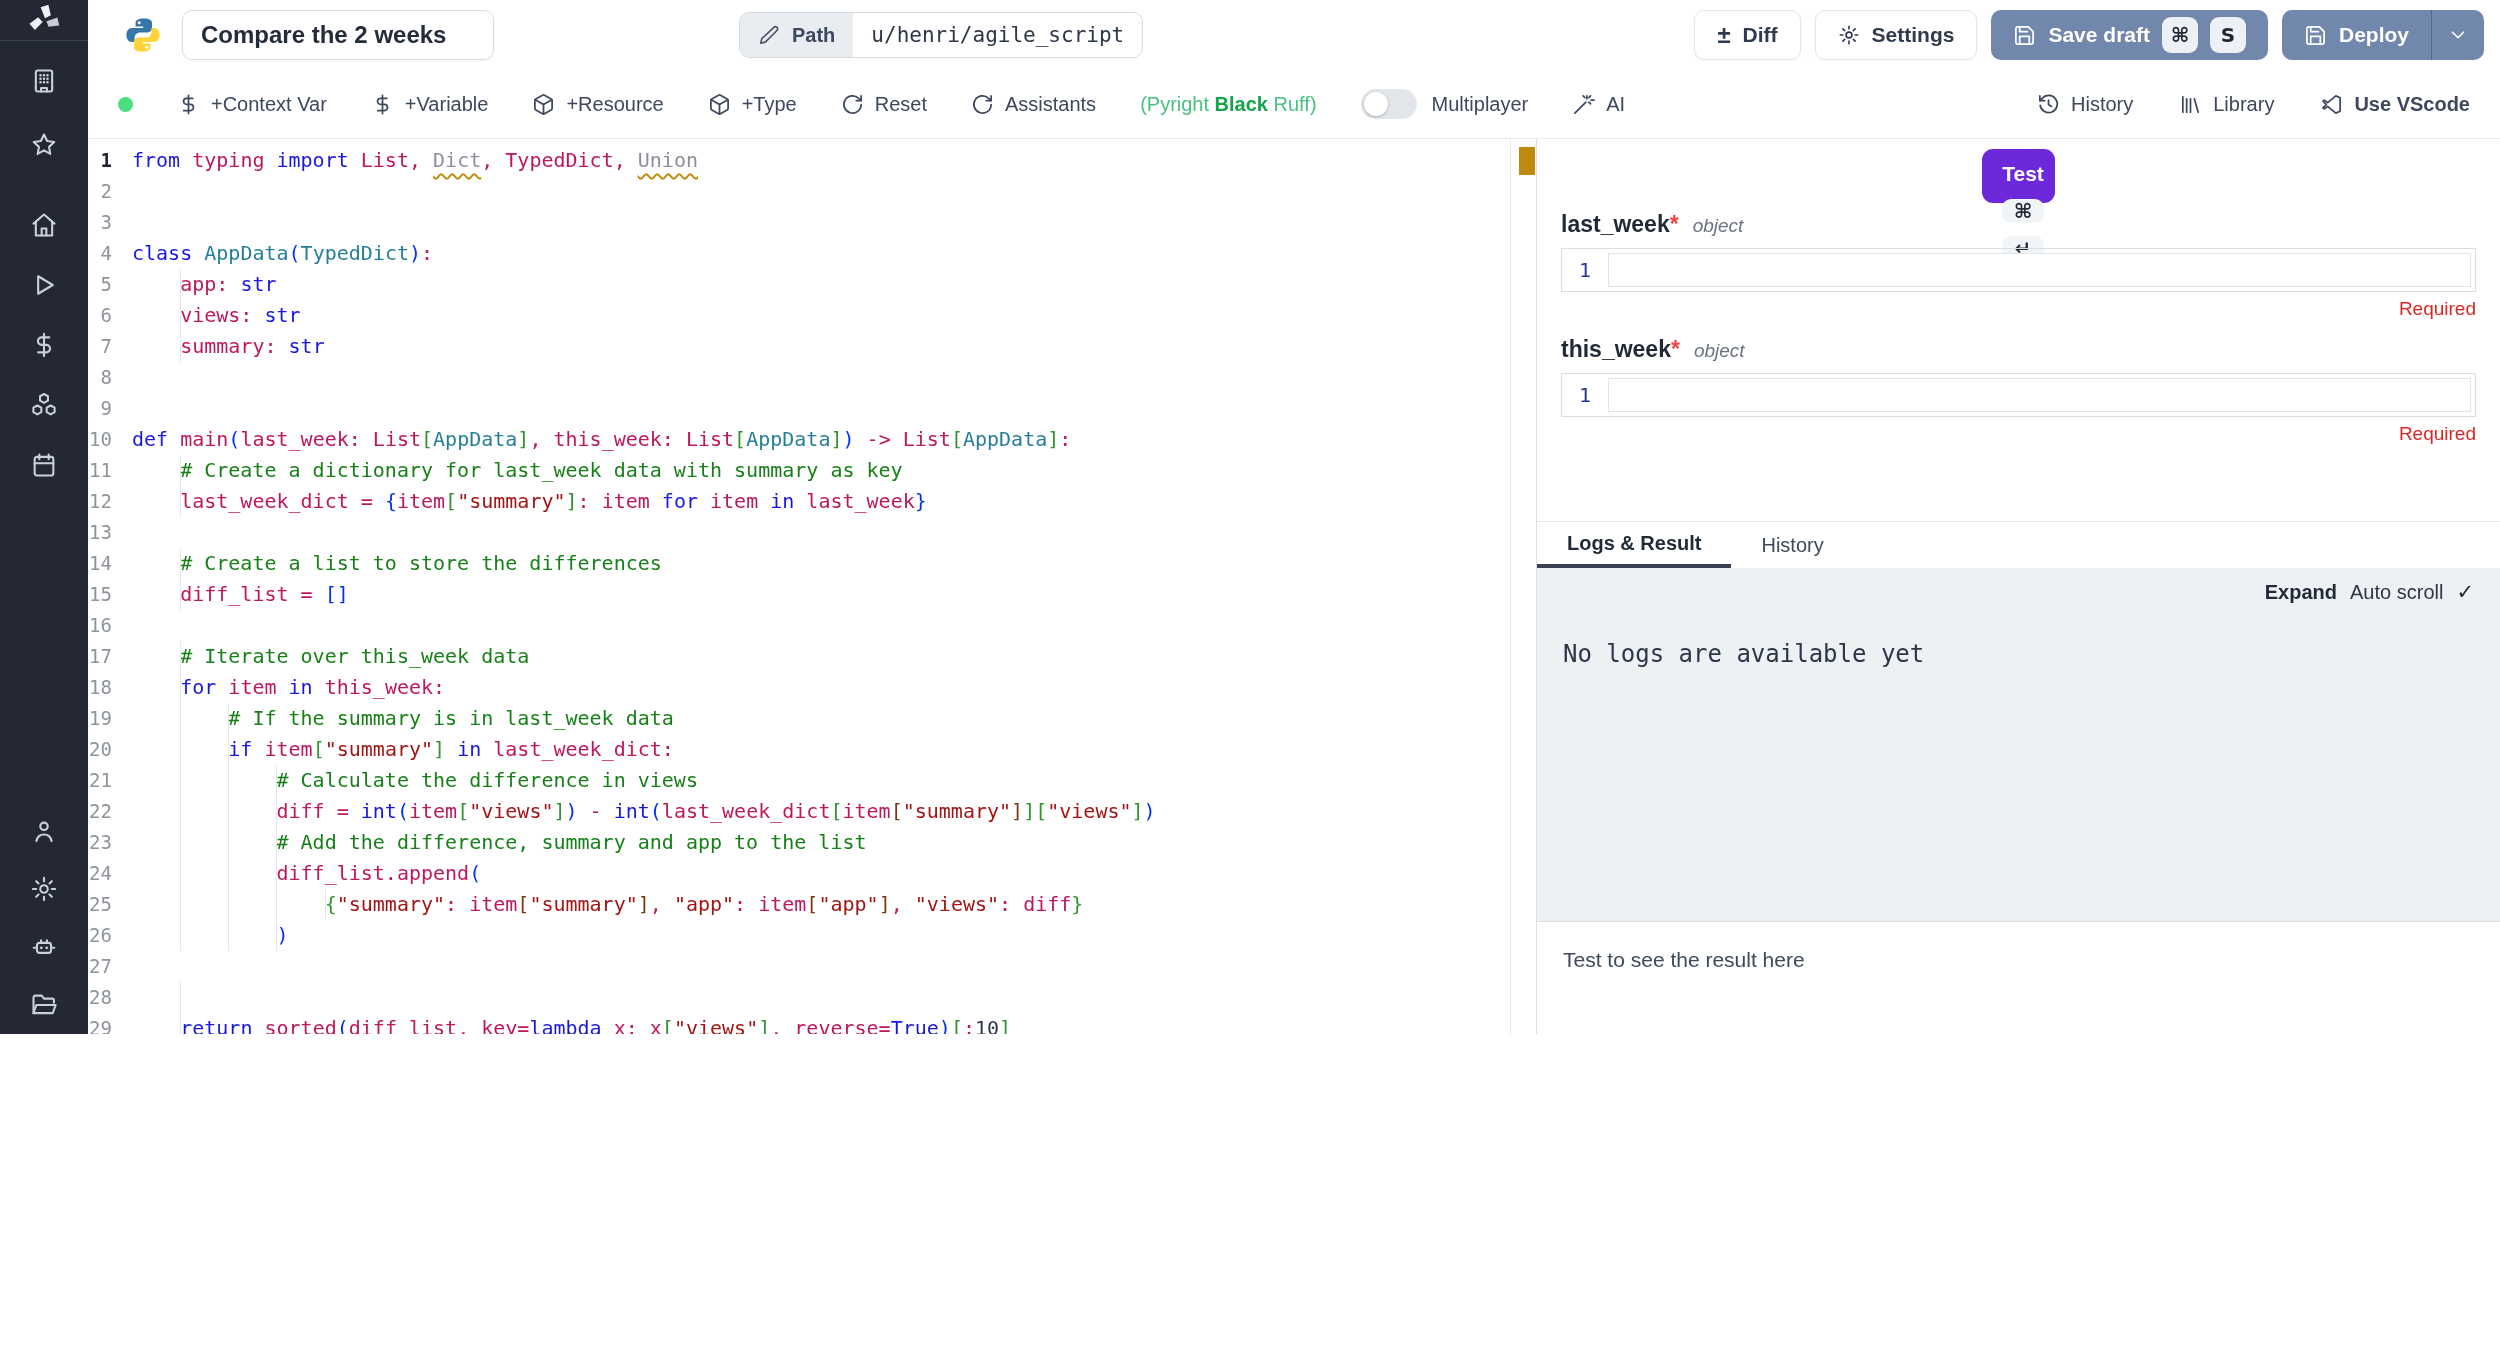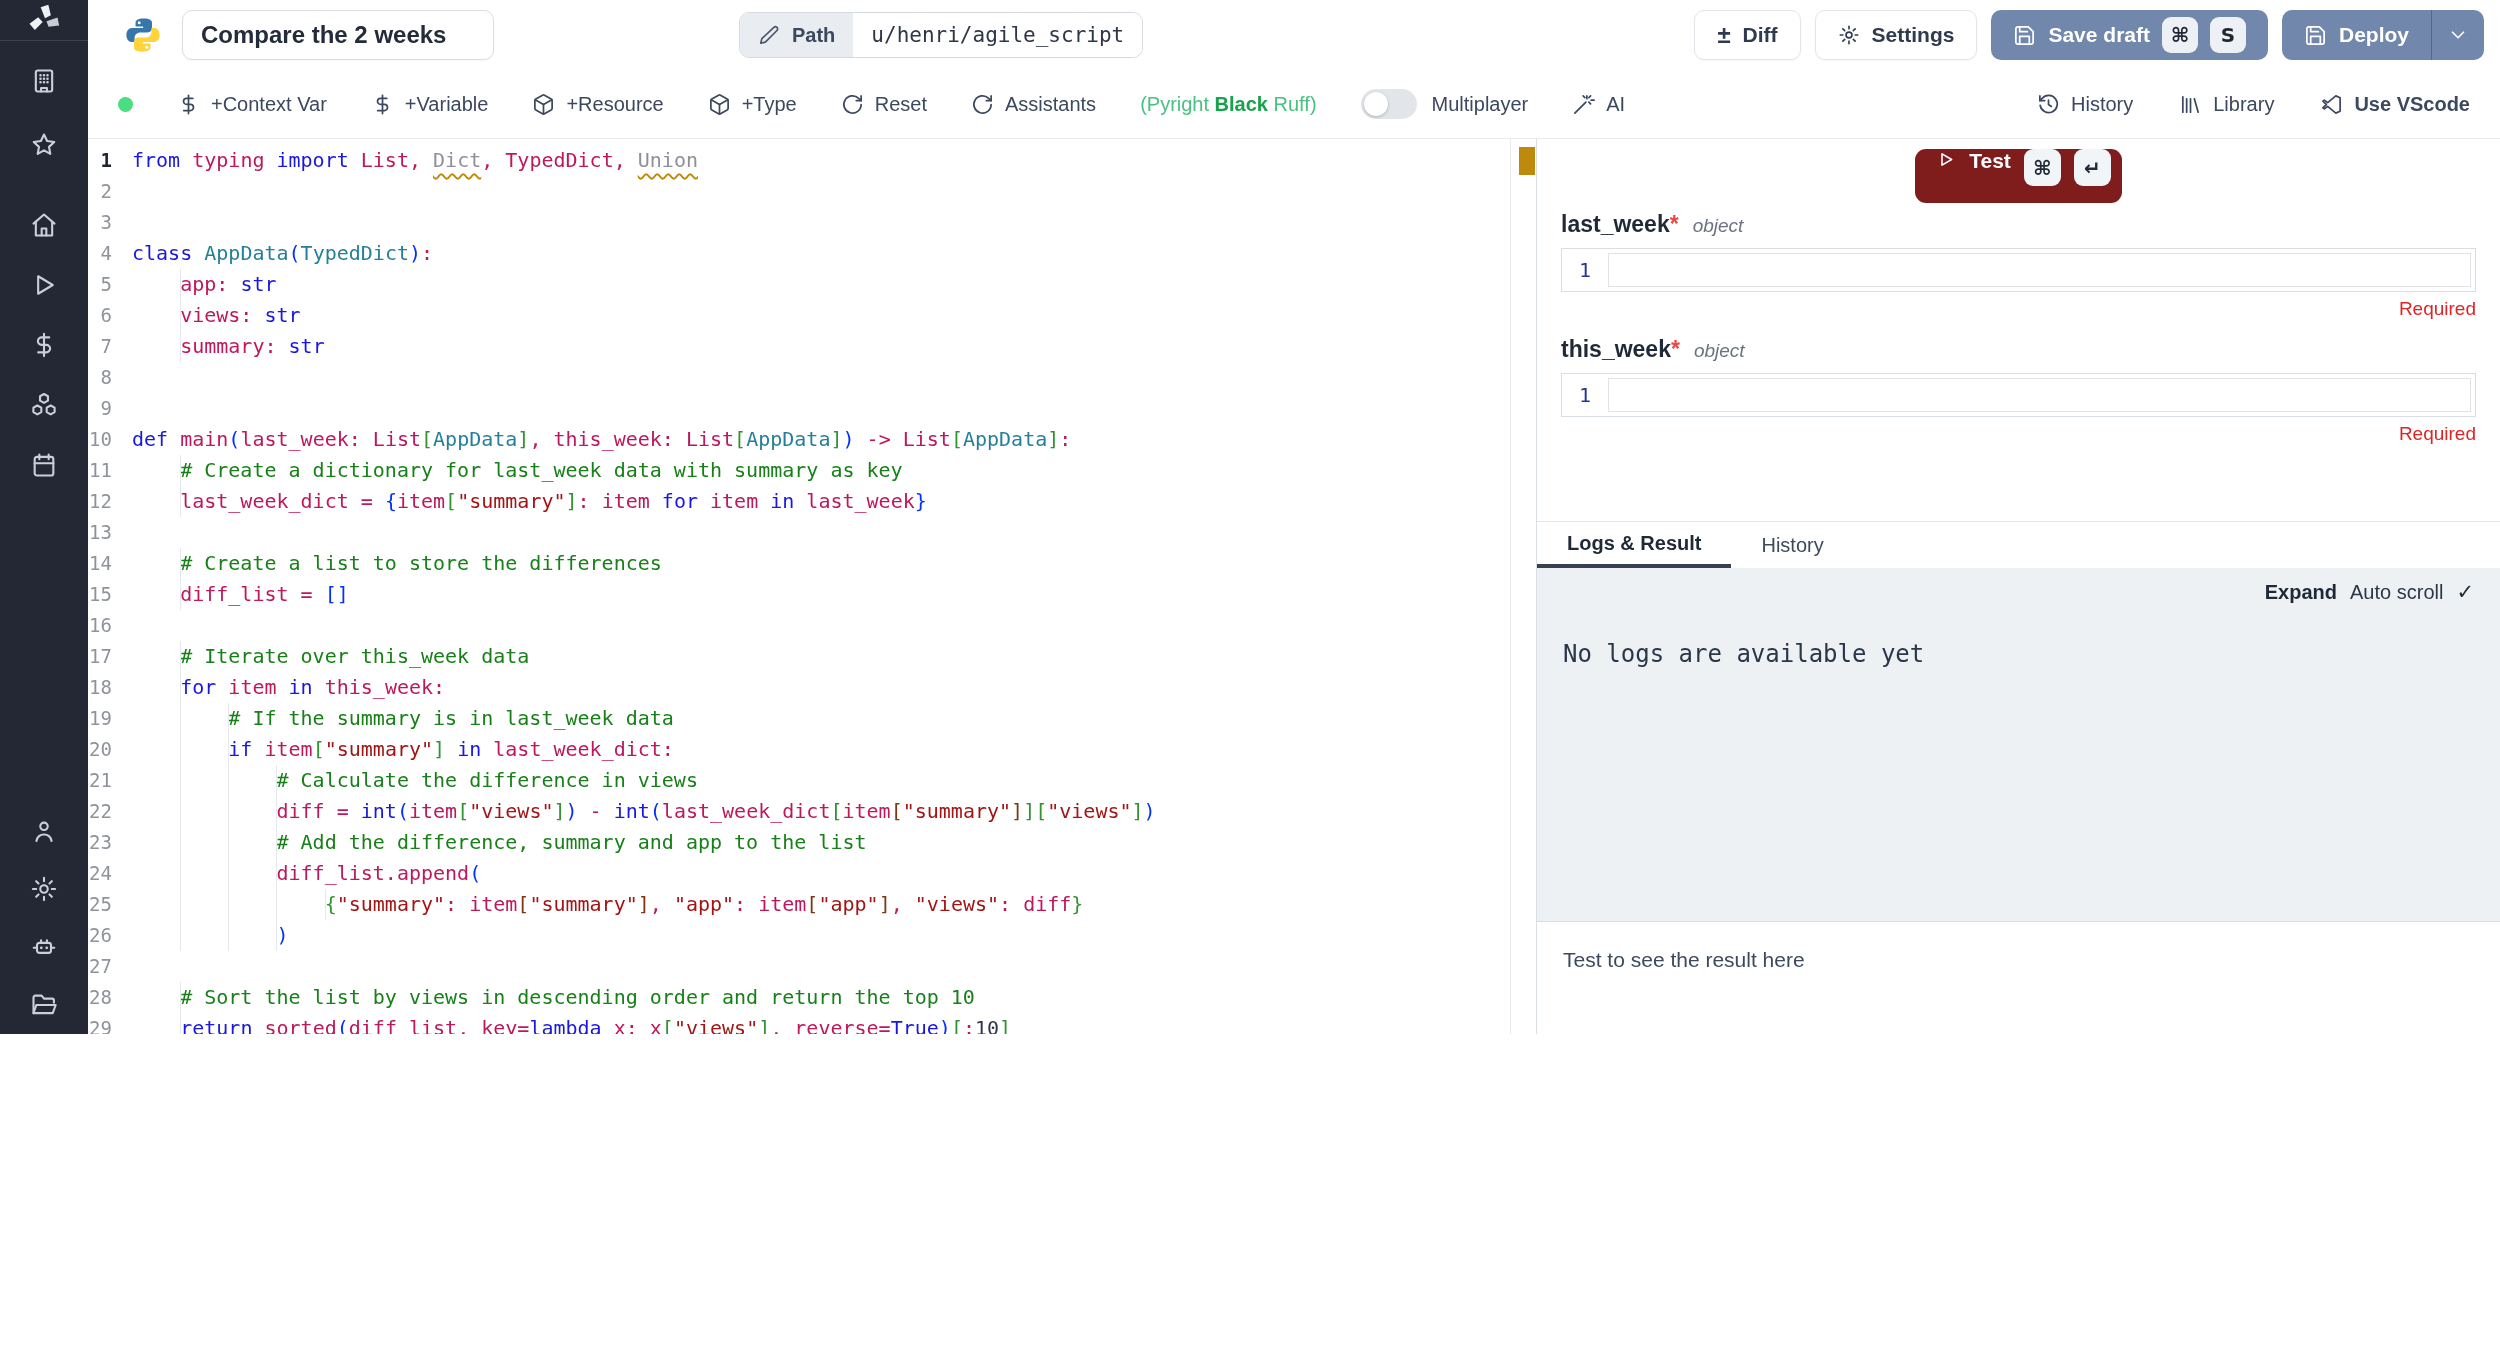--- a/index.html
+++ b/index.html
@@ -82,23 +82,23 @@
   .tok-u{color:#8b909a; text-decoration:underline wavy #bf8803 2px; text-underline-offset:6px; text-decoration-skip-ink:none;}
   .tok-bb{color:#0431fa} .tok-gb{color:#319331} .tok-ob{color:#7b3814}
 
   
   .ruler { width:26px; border-left:1px solid #e8eaee; position:relative; flex-shrink:0; background:#fff; }
   .ruler .marker { position:absolute; top:8px; right:1px; width:16px; height:28px; background:#bd8a0e; }
 
   
   .right-panel { width:964px; border-left:1px solid #dadfe5; display:flex; flex-direction:column; flex-shrink:0; background:#fff; }
   .test-bar { height:66px; display:flex; justify-content:center; align-items:flex-start; padding-top:10px; }
-  .test-btn { height:54px; background:#7f1d1d; border:none; border-radius:11px; color:#fff;
+  .test-btn { height:54px; background:#6d28d9; border:none; border-radius:11px; color:#fff;
               display:flex; gap:13px; padding:0 11px 0 20px; font-size:21px; font-weight:600;
-              font-family:"Liberation Sans", sans-serif; cursor:pointer; }
+              font-family:"Liberation Sans", sans-serif; cursor:pointer;flex-direction:column; }
   .test-btn svg { width:21px; height:21px; }
   .kbd-dark { min-width:37px; height:37px; border-radius:9px; background:#f2f5f8; color:#222b38;
               display:flex; align-items:center; justify-content:center; font-size:20px; font-family:"DejaVu Sans", sans-serif; }
   .args { padding:6px 24px 0 24px; }
   .arg { margin-bottom:16px; }
   .arg-head { display:flex; align-items:baseline; }
   .arg-name { font-size:23px; font-weight:700; color:#1f2937; }
   .req-star { font-size:23px; font-weight:700; color:#ef4444; }
   .arg-type { font-size:19px; font-style:italic; color:#6b7280; margin-left:14px; }
   .json-input { margin-top:10px; height:44px; border:1px solid #d9dee4; display:flex; align-items:stretch; padding:4px 4px 4px 0; cursor:text; }
@@ -486,21 +486,21 @@
           <div class="code-line">
             <span class="ln">26</span>
             <span class="code"><span class="tok-d">            </span><span class="tok-bb">)</span><i class="guide" style="left: 4ch;"></i><i class="guide" style="left: 8ch;"></i><i class="guide" style="left: 12ch;"></i></span>
           </div>
           <div class="code-line">
             <span class="ln">27</span>
             <span class="code"></span>
           </div>
           <div class="code-line">
             <span class="ln">28</span>
-            <span class="code"><span class="tok-c">    # Sort the list by views in descending order and return the top 10</span><i class="guide" style="left: 4ch;"></i></span>
+            <span class="code"><i class="guide" style="left: 4ch;"></i></span>
           </div>
           <div class="code-line">
             <span class="ln">29</span>
             <span class="code"><span class="tok-d">    </span><span class="tok-k">return</span><span class="tok-d"> sorted</span><span class="tok-bb">(</span><span class="tok-d">diff_list, key=</span><span class="tok-k">lambda</span><span class="tok-d"> x: x</span><span class="tok-gb">[</span><span class="tok-s">"views"</span><span class="tok-gb">]</span><span class="tok-d">, reverse=</span><span class="tok-k">True</span><span class="tok-bb">)</span><span class="tok-gb">[</span><span class="tok-d">:</span><span class="tok-n2">10</span><span class="tok-gb">]</span><i class="guide" style="left: 4ch;"></i></span>
           </div>
           <div class="code-line">
             <span class="ln">30</span>
             <span class="code"></span>
           </div>
         </div>

